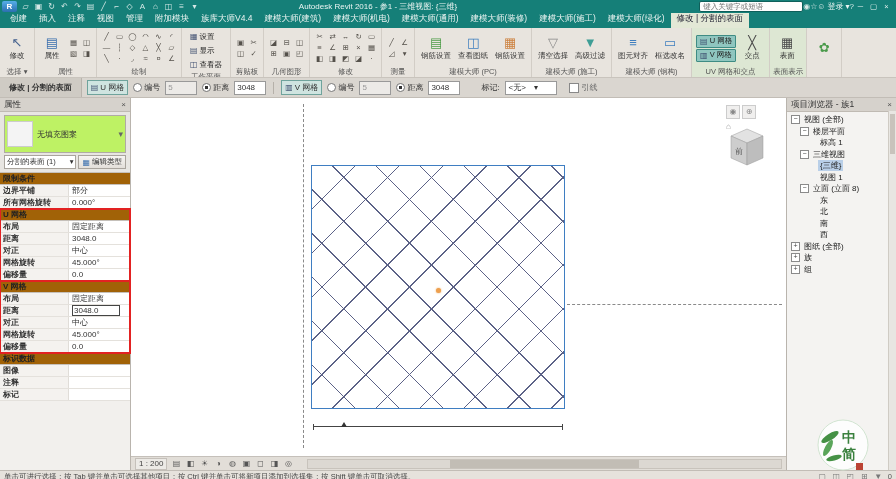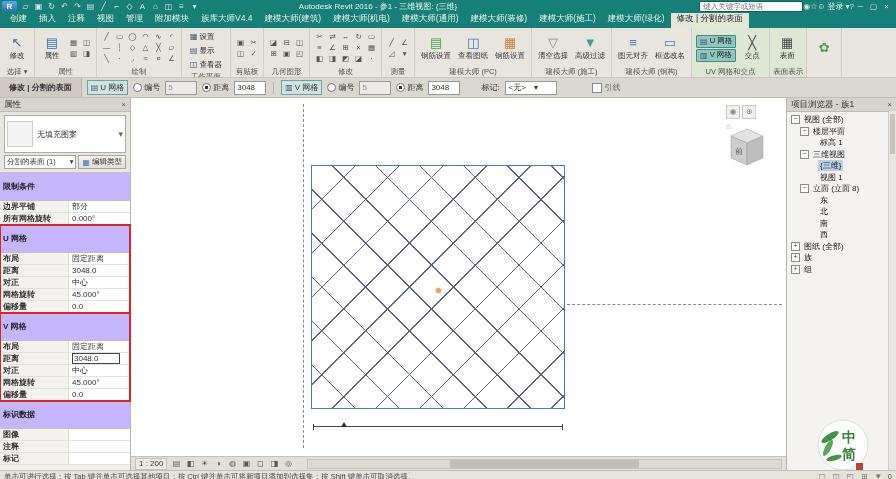--- a/index.html
+++ b/index.html
@@ -58,30 +58,30 @@
   .chk .box{width:8px;height:8px;border:1px solid #888;background:#fff;display:inline-block;}
 
   
   #main{display:flex;height:372px;}
 
   
   #props{width:130px;display:flex;flex-direction:column;background:#e8e6e2;border-right:1px solid #b9b4ad;}
   .pane-header{height:13px;background:#d6d2cc;display:flex;align-items:center;justify-content:space-between;
     padding:0 4px;font-size:8.5px;color:#333;border-bottom:1px solid #bfbab3;}
   .close-x{font-size:8px;color:#555;}
-  .preview{margin:3px 4px 2px;background:#ffffff;border:1px solid #b0aba4;height:32px;display:flex;align-items:center;gap:4px;padding:2px;}
+  .preview{margin:3px 4px 2px;background:#bef264;border:1px solid #b0aba4;height:32px;display:flex;align-items:center;gap:4px;padding:2px;}
   .thumb{width:24px;height:24px;background:#f4f4f4;border:1px solid #ccc;flex:0 0 auto;}
   .pv-name{flex:1;font-size:8px;overflow:hidden;white-space:nowrap;}
   .pv-caret{color:#666;}
   .selrow{display:flex;margin:0 4px 3px;gap:2px;font-size:7.5px;}
   .selbox{flex:1;background:#fff;border:1px solid #a9a49d;display:flex;justify-content:space-between;padding:1px 2px;overflow:hidden;white-space:nowrap;}
   .edittype{background:linear-gradient(#f6f4f1,#e3dfda);border:1px solid #a9a49d;display:flex;align-items:center;gap:2px;padding:0 3px;white-space:nowrap;}
   .et-ico{color:#3a6fae;font-size:8px;}
   #prop-grid{border-top:1px solid #c5c0ba;background:#fff;}
-  .pgroup{background:#c4b5fd;font-weight:bold;font-size:8px;height:11px;line-height:11px;padding:8px 3px;
+  .pgroup{background:#a16207;font-weight:bold;font-size:8px;height:11px;line-height:11px;padding:0 3px;
     border-bottom:1px solid #c5c0ba;color:#222;overflow:hidden;white-space:nowrap;}
   .prow{display:flex;height:11px;line-height:11px;font-size:8px;border-bottom:1px solid #e4e1dc;}
   .plabel{width:62px;flex:0 0 auto;padding:0 3px;background:#f4f2ef;border-right:1px solid #e0ddd8;overflow:hidden;white-space:nowrap;font-weight:bold;}
   .pvalue{flex:1;padding:0 3px;overflow:hidden;white-space:nowrap;}
   .editbox{border:1px solid #444;height:9px;line-height:9px;padding:0 1px;background:#fff;display:inline-block;min-width:44px;margin-top:0;}
   .redbox{outline:2px solid #e22222;outline-offset:-1px;}
   .props-filler{flex:1;background:#f2f0ed;}
   .props-bottom{height:13px;background:#d6d2cc;border-top:1px solid #b9b4ad;display:flex;align-items:center;
     justify-content:space-between;padding:0 5px;font-size:8px;}
   .apply-btn{color:#999;border:1px solid #b5b0a9;background:#e4e0da;padding:0 6px;height:10px;line-height:10px;}
@@ -453,21 +453,21 @@
     <label class="radio">
       <span class="rdot on"></span>
       <span>距离</span>
     </label>
     <span class="numbox">3048</span>
     <span style="margin-left:16px">标记:</span>
     <span class="dropdown">
       <span>&lt;无&gt;</span>
       <span>▾</span>
     </span>
-    <label class="chk" style="margin-left:30px">
+    <label class="chk" style="margin-left:7px">
       <span class="box"></span>
       <span>引线</span>
     </label>
   </div>
 
   <div id="main">
 
     <aside id="props">
       <div class="pane-header">
         <span>属性</span>

